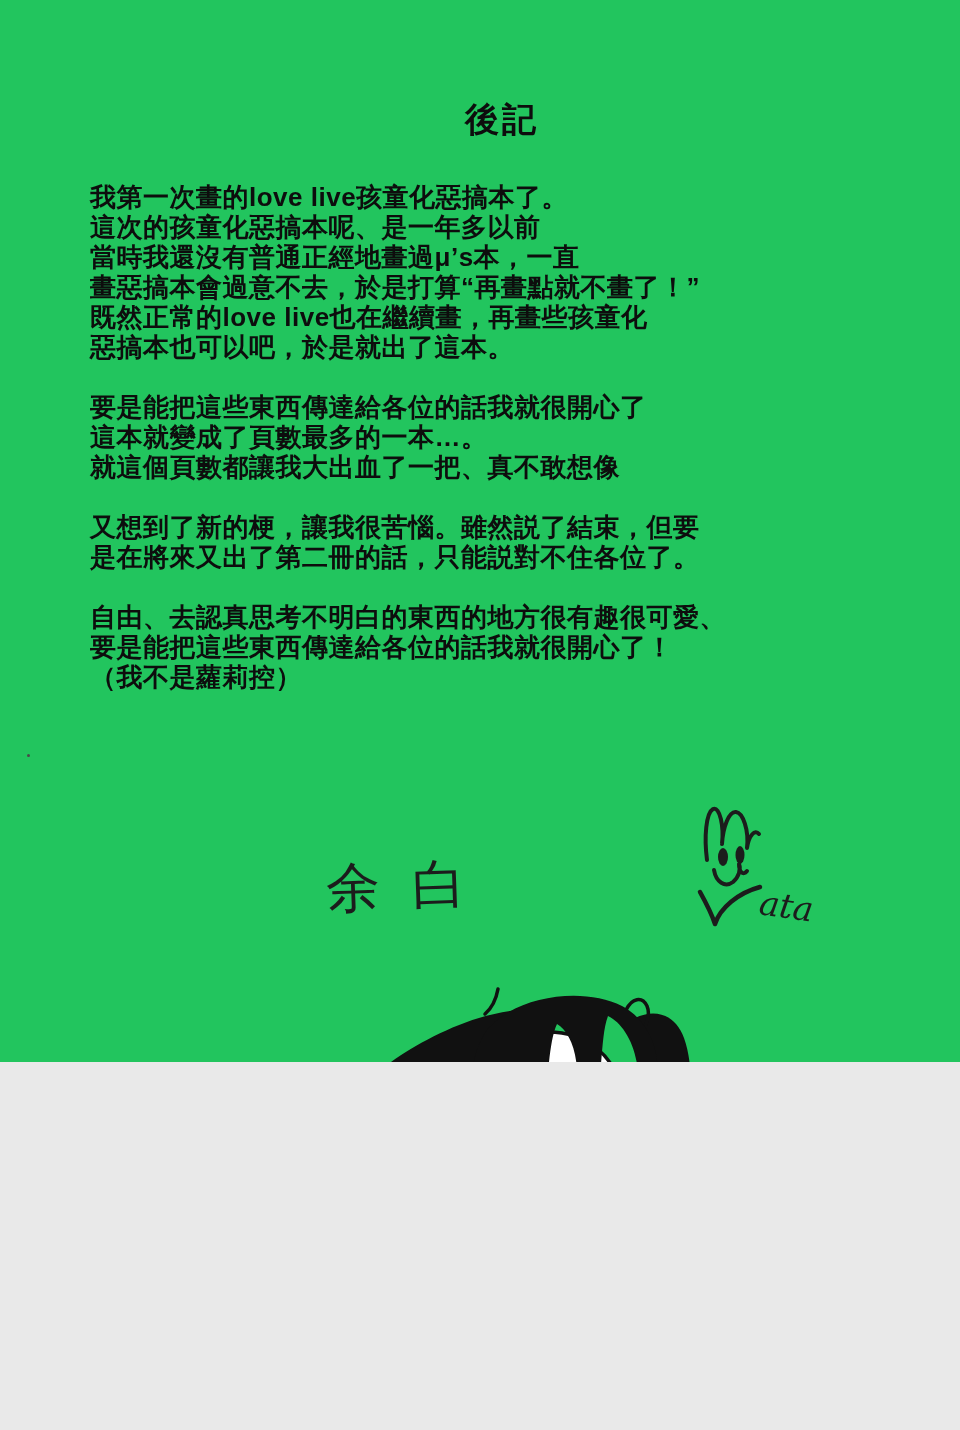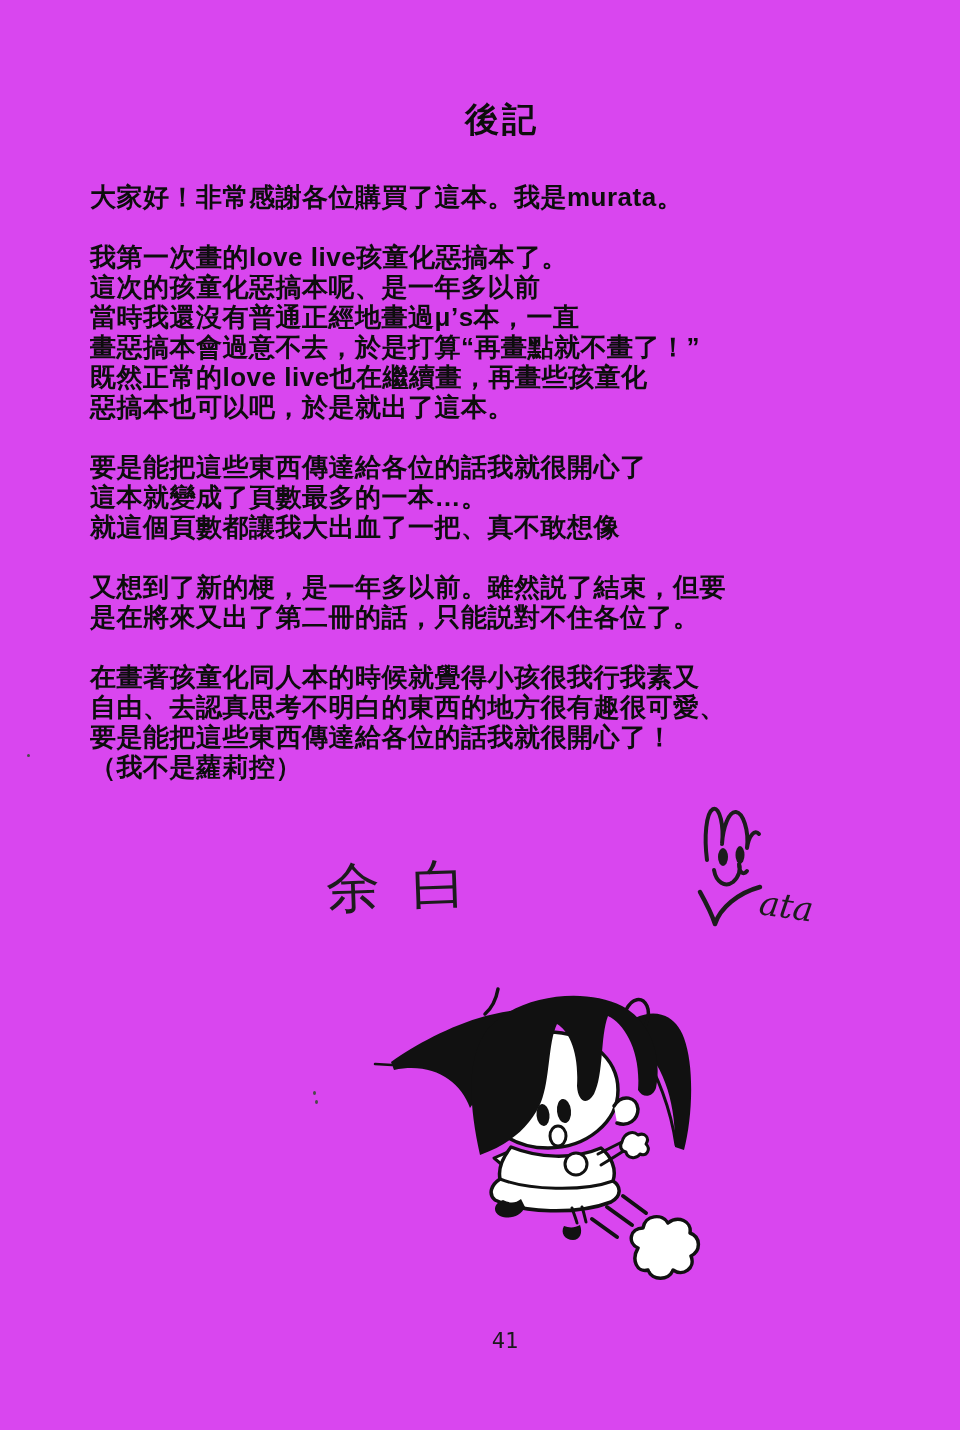--- a/index.html
+++ b/index.html
@@ -1,17 +1,17 @@
 <!DOCTYPE html>
 <html><head>
 <meta charset="utf-8">
 <style>
   html,body{margin:0;padding:0;background:#e9e9e9;}
   .page{
-    position:relative;width:960px;height:1430px;background:#d946ef;
+    position:relative;width:960px;height:1062px;background:#22c55e;
     overflow:hidden;color:#0d0d0d;
     font-family:"Liberation Sans","DejaVu Sans",sans-serif;
   }
   .title{
     position:absolute;top:97px;left:0;width:100%;margin:0;
     text-align:center;font-size:34px;font-weight:bold;letter-spacing:3px;
     transform:translateX(22px);
   }
   .text-block{
     position:absolute;left:90px;top:182px;width:780px;
@@ -43,41 +43,37 @@
 </style>
 </head>
 <body>
 
 <div class="page">
 
   <h1 class="title">後記</h1>
 
   <div class="text-block">
     <p>
-      <span class="line">大家好！非常感謝各位購買了這本。我是murata。</span>
-    </p>
-    <p>
       <span class="line">我第一次畫的love live孩童化惡搞本了。</span>
       <span class="line">這次的孩童化惡搞本呢、是一年多以前</span>
       <span class="line">當時我還沒有普通正經地畫過μ’s本，一直</span>
       <span class="line">畫惡搞本會過意不去，於是打算“再畫點就不畫了！”</span>
       <span class="line">既然正常的love live也在繼續畫，再畫些孩童化</span>
       <span class="line">惡搞本也可以吧，於是就出了這本。</span>
     </p>
     <p>
       <span class="line">要是能把這些東西傳達給各位的話我就很開心了</span>
       <span class="line">這本就變成了頁數最多的一本…。</span>
       <span class="line">就這個頁數都讓我大出血了一把、真不敢想像</span>
     </p>
     <p>
-      <span class="line">又想到了新的梗，是一年多以前。雖然説了結束，但要</span>
+      <span class="line">又想到了新的梗，讓我很苦惱。雖然説了結束，但要</span>
       <span class="line">是在將來又出了第二冊的話，只能説對不住各位了。</span>
     </p>
     <p>
-      <span class="line">在畫著孩童化同人本的時候就覺得小孩很我行我素又</span>
       <span class="line">自由、去認真思考不明白的東西的地方很有趣很可愛、</span>
       <span class="line">要是能把這些東西傳達給各位的話我就很開心了！</span>
       <span class="line">（我不是蘿莉控）</span>
     </p>
   </div>
 
   <div class="yohaku">余白</div>
 
   <svg class="sig-svg" viewBox="0 0 140 136" aria-hidden="true">
     <path stroke-width="4" d="M 29,60 C 26,37 28,13 35,9 C 42,6 46,27 44,44 C 45,27 51,11 58,12 C 65,13 71,30 69,48 C 71,35 77,29 81,34"></path>

